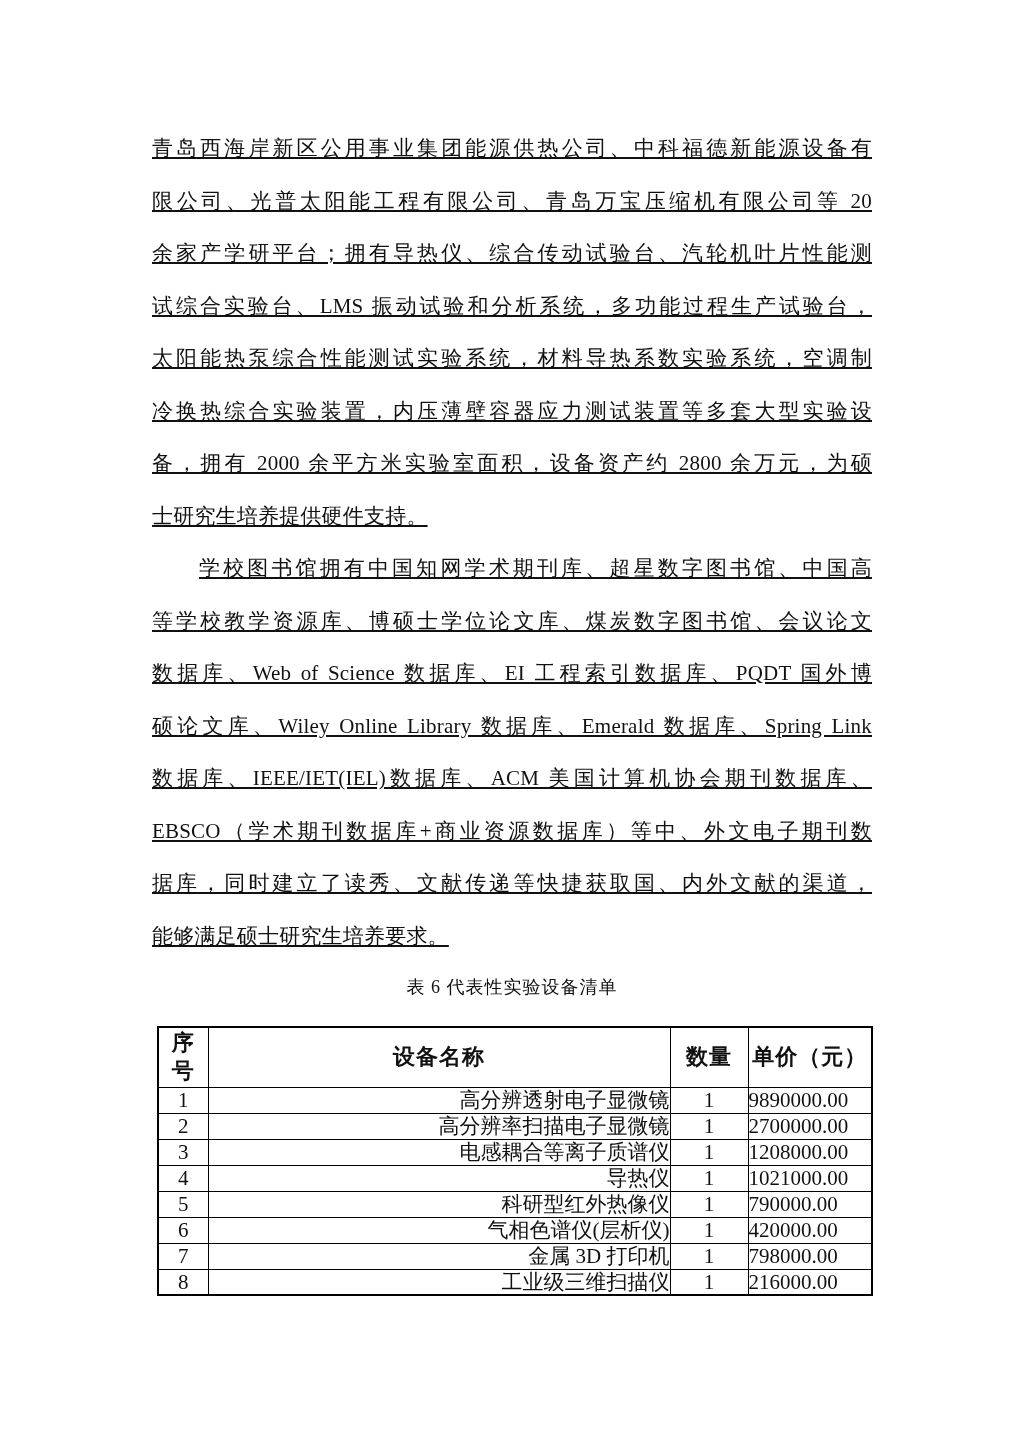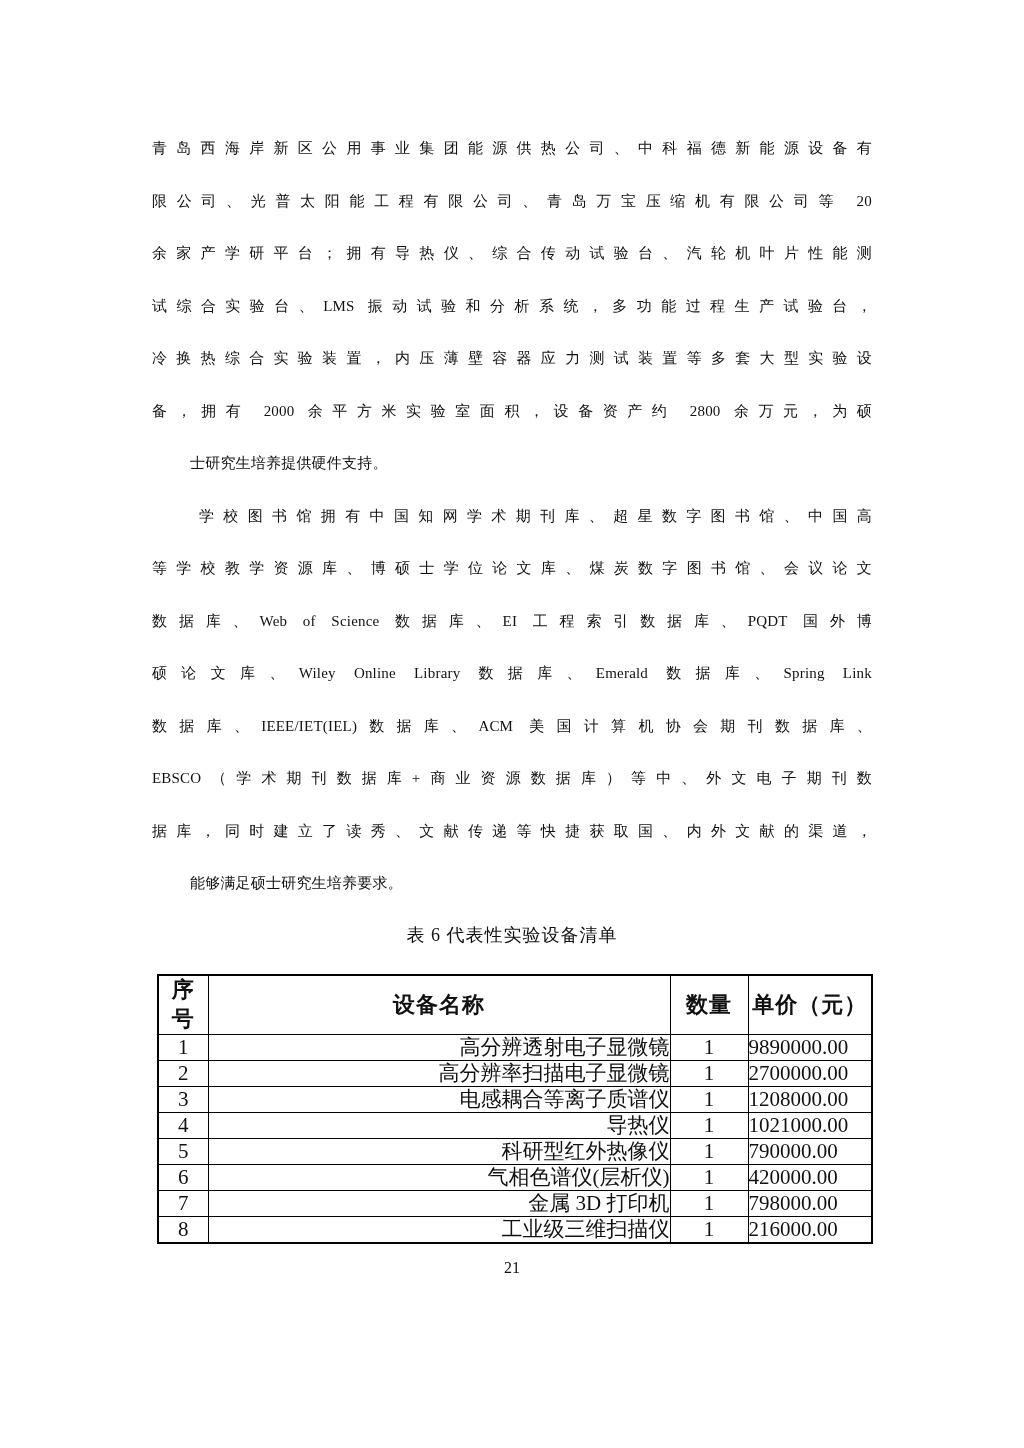--- a/index.html
+++ b/index.html
@@ -15,32 +15,32 @@
     width: 1024px; height: 1448px;
     overflow: hidden;
   }
   .content {
     width: 720px;
     margin: 0 152px;
     padding-top: 122px;
   }
   
   .ln {
-    font-size: 15px;
+    font-size: 21px;
     line-height: 52.5px;
     height: 52.5px;
     text-align: justify;
     text-align-last: justify;
     overflow: hidden;
     white-space: normal;
     letter-spacing: 0.2px;
+    text-decoration: underline;
   }
   .ln-last {
     text-align-last: left;
-    margin-left: 38px;
   }
   .ln-indent {
     text-indent: 47px;
   }
   .caption {
     margin-top: 10px;
     font-size: 18px;
     line-height: 30px;
     text-align: center;
     letter-spacing: 1px;
@@ -93,20 +93,21 @@
 <body>
 
 <div class="page">
   <div class="content">
 
     <div id="body-text">
         <div class="ln">青岛西海岸新区公用事业集团能源供热公司、中科福德新能源设备有</div>
         <div class="ln">限公司、光普太阳能工程有限公司、青岛万宝压缩机有限公司等 20</div>
         <div class="ln">余家产学研平台；拥有导热仪、综合传动试验台、汽轮机叶片性能测</div>
         <div class="ln">试综合实验台、LMS 振动试验和分析系统，多功能过程生产试验台，</div>
+        <div class="ln">太阳能热泵综合性能测试实验系统，材料导热系数实验系统，空调制</div>
         <div class="ln">冷换热综合实验装置，内压薄壁容器应力测试装置等多套大型实验设</div>
         <div class="ln">备，拥有 2000 余平方米实验室面积，设备资产约 2800 余万元，为硕</div>
         <div class="ln ln-last">士研究生培养提供硬件支持。</div>
         <div class="ln ln-indent">学校图书馆拥有中国知网学术期刊库、超星数字图书馆、中国高</div>
         <div class="ln">等学校教学资源库、博硕士学位论文库、煤炭数字图书馆、会议论文</div>
         <div class="ln">数据库、Web of Science 数据库、EI 工程索引数据库、PQDT 国外博</div>
         <div class="ln">硕论文库、Wiley Online Library 数据库、Emerald 数据库、Spring Link</div>
         <div class="ln">数据库、IEEE/IET(IEL)数据库、ACM 美国计算机协会期刊数据库、</div>
         <div class="ln">EBSCO（学术期刊数据库+商业资源数据库）等中、外文电子期刊数</div>
         <div class="ln">据库，同时建立了读秀、文献传递等快捷获取国、内外文献的渠道，</div>
@@ -175,16 +176,15 @@
           </tr>
           <tr>
             <td class="c0">8</td>
             <td class="c1">工业级三维扫描仪</td>
             <td class="c2">1</td>
             <td class="c3">216000.00</td>
           </tr>
         </tbody>
     </table>
 
-    <div class="pageno">21</div>
 
   </div>
 </div>
 
 </body></html>

